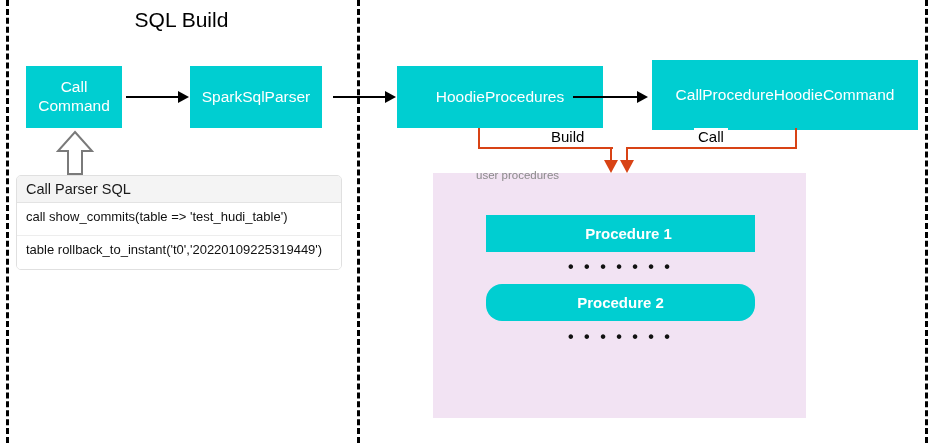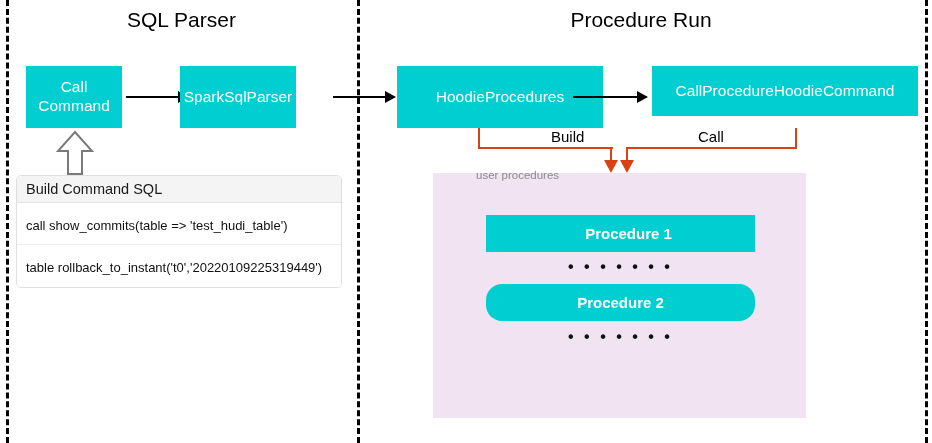--- a/index.html
+++ b/index.html
@@ -129,68 +129,66 @@
   }
   .sql-row {
     box-sizing: border-box;
     background: #ffffff;
     border-bottom: 1px solid #ededed;
     font-size: 13px;
     color: #111111;
     padding: 6px 9px 6px 9px;
     height: 33px;
     white-space: nowrap;
-    margin-top: 9px;
   }
   .sql-row:last-child { border-bottom: none; }
   .up-arrow-wrap { position: absolute; }
 </style>
 </head>
 <body>
 
 <div id="canvas">
 
   <div class="vdash" style="left:6px;"></div>
   <div class="vdash" style="left:357px;"></div>
   <div class="vdash" style="left:925px;"></div>
 
-  <div class="section-title" style="left:6px; width:351px; top:8px;">SQL Parser</div>
-  <div class="section-title" style="left:357px; width:568px; top:8px;">Procedure Run</div>
+  <div class="section-title" style="left:6px; width:351px; top:8px;">SQL Build</div>
 
   <div class="tealbox" style="left:26px; top:66px; width:96px; height:62px; flex-direction:column;">
     <span>Call</span>
     <span>Command</span>
   </div>
 
   <div class="arrow-line" style="left:126px; top:96px; width:52px;"></div>
   <div class="arrow-head" style="left:178px; top:91px;"></div>
 
-  <div class="tealbox" style="left:180px; top:66px; width:116px; height:62px;">SparkSqlParser</div>
+  <div class="tealbox" style="left:190px; top:66px; width:132px; height:62px;">SparkSqlParser</div>
 
   <div class="arrow-line" style="left:333px; top:96px; width:52px;"></div>
   <div class="arrow-head" style="left:385px; top:91px;"></div>
 
   <div class="up-arrow-wrap" style="left:56px; top:130px;">
     <svg width="38" height="46" viewBox="0 0 38 46">
       <polygon points="19,2 36,21 26,21 26,44 12,44 12,21 2,21" fill="#ffffff" stroke="#7a7a7a" stroke-width="2" stroke-linejoin="miter"></polygon>
     </svg>
   </div>
 
   <div class="sql-table" style="left:16px; top:175px; width:326px;">
-    <div class="sql-head">Build Command SQL</div>
+    <div class="sql-head">Call Parser SQL</div>
     <div class="sql-row">call show_commits(table =&gt; 'test_hudi_table')</div>
     <div class="sql-row">table rollback_to_instant('t0','20220109225319449')</div>
   </div>
 
   <div class="tealbox" style="left:397px; top:66px; width:206px; height:62px;">HoodieProcedures</div>
 
   <div class="arrow-line" style="left:573px; top:96px; width:64px;"></div>
   <div class="arrow-head" style="left:637px; top:91px;"></div>
 
-  <div class="tealbox" style="left:652px; top:66px; width:266px; height:50px;">CallProcedureHoodieCommand</div>
+  <div class="tealbox" style="left:652px; top:60px; width:266px; height:70px;">CallProcedureHoodieCommand</div>
 
   <div class="org-v" style="left:478px; top:128px; height:21px;"></div>
   <div class="org-h" style="left:478px; top:147px; width:135px;"></div>
   <div class="org-v" style="left:610px; top:147px; height:14px;"></div>
   <div class="org-head" style="left:604px; top:160px;"></div>
   <div class="edge-label" style="left:547px; top:128px;">Build</div>
 
   <div class="org-v" style="left:795px; top:128px; height:21px;"></div>
   <div class="org-h" style="left:626px; top:147px; width:171px;"></div>
   <div class="org-v" style="left:626px; top:147px; height:14px;"></div>

